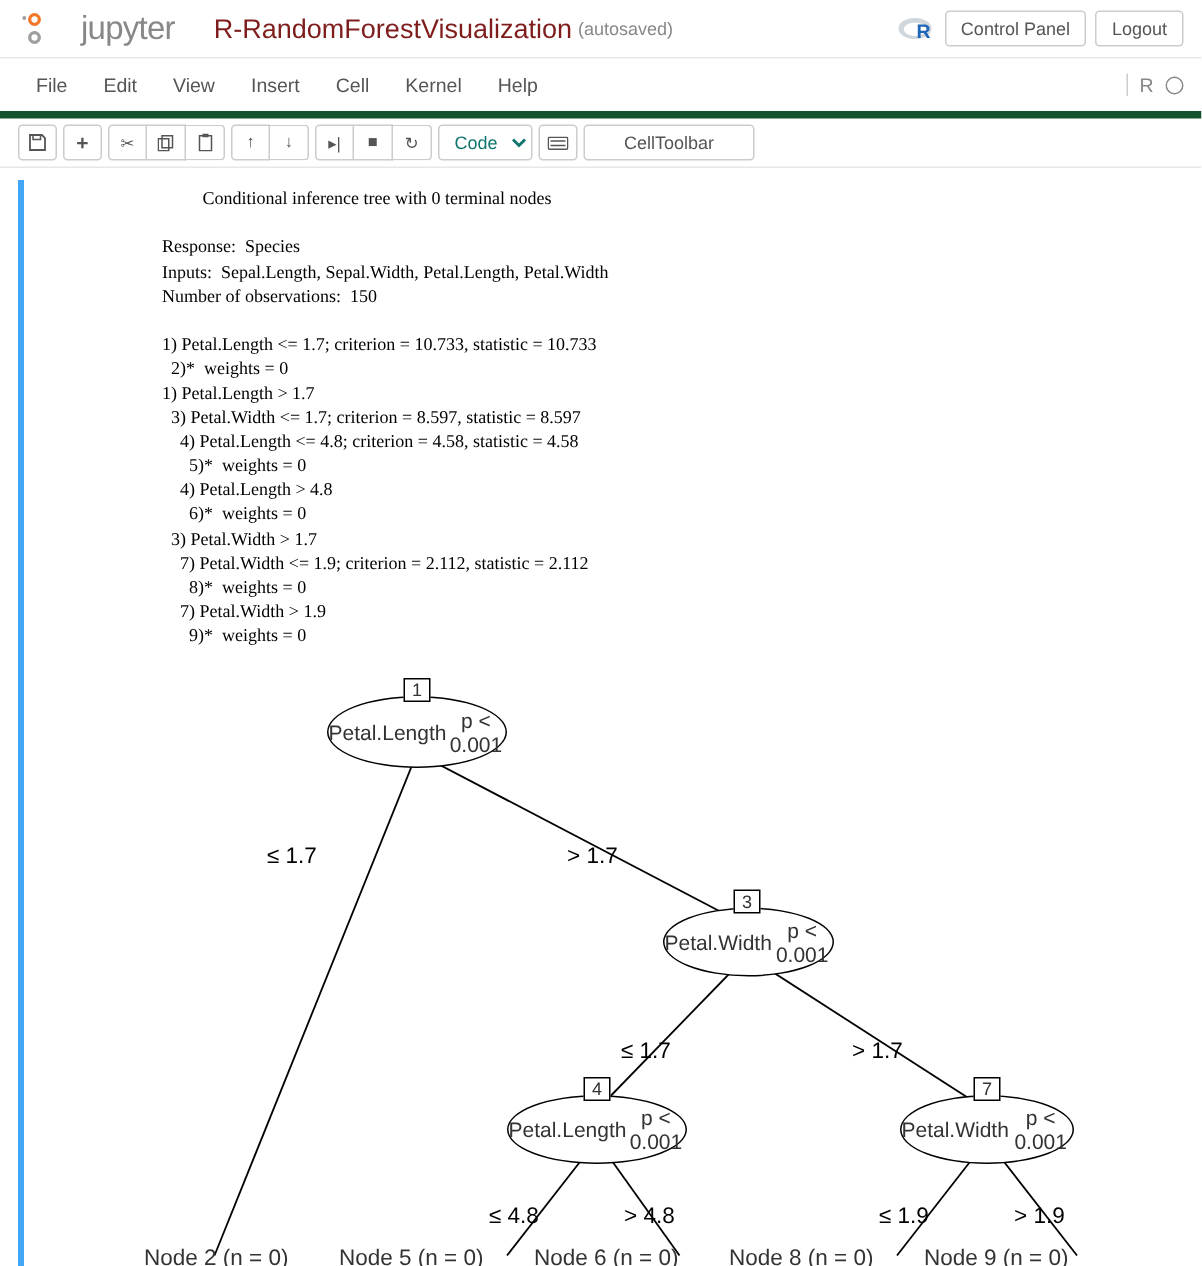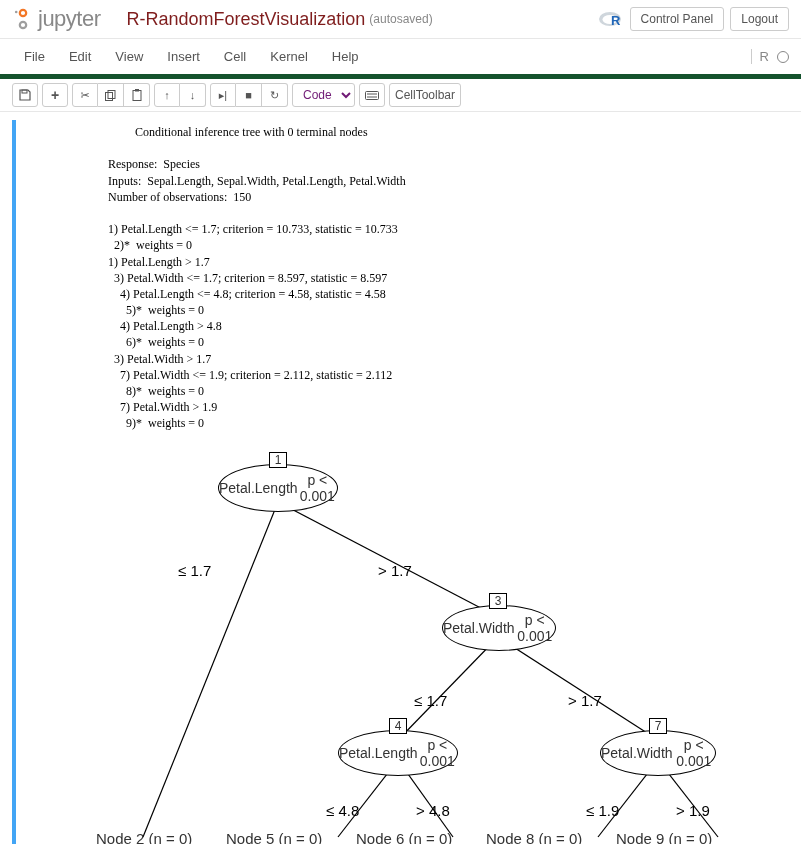--- a/index.html
+++ b/index.html
@@ -1,38 +1,38 @@
 <!DOCTYPE html>
 <html><head>
 <meta charset="utf-8">
 <style>
   * { box-sizing: border-box; margin: 0; padding: 0; }
   body { font-family: "Helvetica Neue", Helvetica, Arial, sans-serif; font-size: 13px; color: #333; background: #fff; width: 801px; }
   .header { display: flex; align-items: center; padding: 6px 12px; border-bottom: 1px solid #e7e7e7; }
-  .logo { display: flex; align-items: center; gap: 4px; justify-content: space-between; }
+  .logo { display: flex; align-items: center; gap: 20px; justify-content: space-between; }
   .logo-text { font-size: 22px; color: #888; font-weight: 400; letter-spacing: -0.5px; }
   .title { font-size: 18px; color: #7f1d1d; margin-left: 26px; }
   .autosaved { font-size: 12px; color: #888; margin-left: 4px; }
   .header-right { margin-left: auto; display: flex; align-items: center; gap: 6px; }
   .btn { border: 1px solid #ccc; background: #fff; padding: 4px 10px; font-size: 12px; border-radius: 3px; cursor: pointer; color: #555; }
   .kernel-logo { width: 26px; height: 22px; display: flex; align-items: center; justify-content: center; }
   .menubar { display: flex; align-items: center; padding: 4px 12px; border-bottom: 5px solid #14532d; font-size: 13px; color: #555; }
   .menu-item { padding: 6px 12px; cursor: pointer; }
   .menubar-right { margin-left: auto; display: flex; align-items: center; gap: 8px; color: #888; }
   .kernel-name { border-left: 1px solid #ccc; padding-left: 8px; }
   .kernel-ind { width: 12px; height: 12px; border: 1px solid #888; border-radius: 50%; }
   .toolbar { display: flex; align-items: center; gap: 4px; padding: 4px 12px; border-bottom: 1px solid #e7e7e7; }
   .tbgroup { display: flex; }
   .tbtn { border: 1px solid #ccc; background: #fff; width: 26px; height: 24px; display: flex; align-items: center; justify-content: center; font-size: 11px; color: #555; cursor: pointer; }
   .tbgroup .tbtn:not(:first-child) { border-left: none; }
   .tbgroup .tbtn:first-child { border-radius: 3px 0 0 3px; }
   .tbgroup .tbtn:last-child { border-radius: 0 3px 3px 0; }
   .tbgroup .tbtn:only-child { border-radius: 3px; }
-  .tselect { border: 1px solid #ccc; height: 24px; font-size: 12px; border-radius: 3px; padding: 0 6px; color: #701a75; background: #fff; }
-  .cellbtn { border: 1px solid #ccc; background: #fff; height: 24px; padding: 0 5px; font-size: 12px; border-radius: 3px; color: #555; cursor: pointer; }
+  .tselect { border: 1px solid #ccc; height: 24px; font-size: 12px; border-radius: 3px; padding: 0 6px; color: #0f766e; background: #fff; }
+  .cellbtn { border: 1px solid #ccc; background: #fff; height: 24px; padding: 0 26px; font-size: 12px; border-radius: 3px; color: #555; cursor: pointer; }
   .notebook { padding: 8px 12px 0 12px; }
   .cell { border-left: 4px solid #42A5F5; padding: 0 6px 0 2px; }
   .output { font-family: Liberation Serif, serif; font-size: 12px; white-space: pre; color: #000; padding: 4px 0 10px 90px; line-height: 1.35; }
   .plot { position: relative; width: 760px; height: 440px; margin-left: 20px; overflow: hidden; }
   .ell { position: absolute; border: 1.5px solid #000; border-radius: 50%; background: #fff; text-align: center; display: flex; flex-direction: row; align-items: center; justify-content: center; font-size: 14px; }
   .nodebox { position: absolute; border: 1px solid #000; background: #fff; width: 18px; height: 16px; font-size: 12px; display: flex; align-items: center; justify-content: center; z-index: 2; }
   .txt { position: absolute; font-size: 15px; color: #000; }
   .leaf { position: absolute; font-size: 15px; }
   svg.lines { position: absolute; top: 0; left: 0; }
   svg.lines line { stroke: #000; stroke-width: 1.2; }

